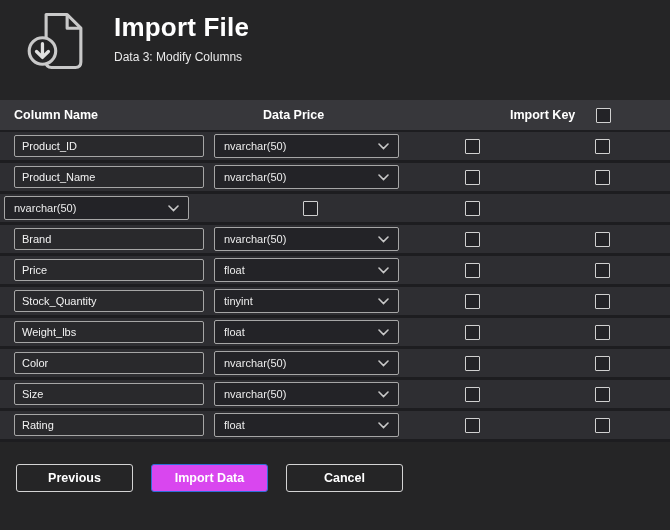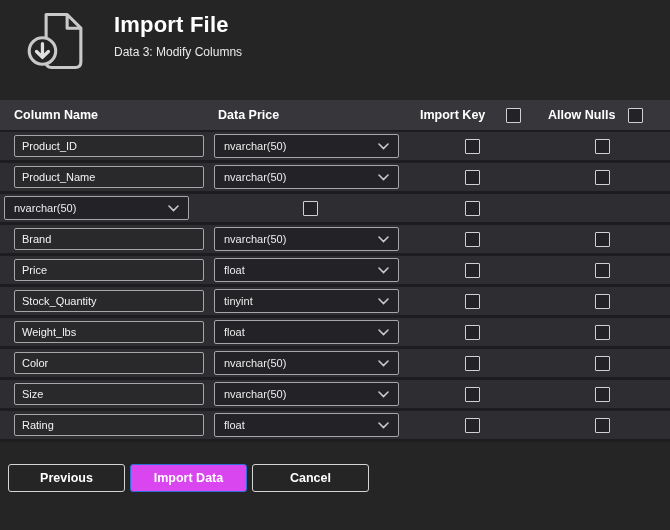--- a/index.html
+++ b/index.html
@@ -12,33 +12,34 @@
   }
   
   .hdr {
     display: flex;
     align-items: flex-start;
     padding: 8px 0 0 26px;
     height: 100px;
   }
   .hdr .icon-wrap { width: 64px; height: 62px; margin-right: 24px; margin-top: 2px; }
   .hdr-text { padding-top: 4px; }
-  .hdr-title { font-size: 22px; font-weight: bold; color: #ffffff; letter-spacing: 0.2px; }
+  .hdr-title { font-size: 26px; font-weight: bold; color: #ffffff; letter-spacing: 0.2px; }
   .hdr-sub { font-size: 12px; color: #eaeaea; margin-top: 7px; }
 
   
   .grid-cols {
     display: grid;
     grid-template-columns: 210px 200px 125px 135px;
     align-items: center;
   }
   .thead {
     height: 32px;
     background: #37373b;
     border-bottom: 2px solid #1d1d20;
+    gap: 45px;
   }
   .thead .th { font-size: 12.5px; font-weight: bold; color: #ffffff; }
   .th-name { padding-left: 14px; }
   .th-type { padding-left: 8px; }
   .th-check { display: flex; align-items: center; }
   .th-pk { padding-left: 10px; gap: 21px; }
   .th-an { padding-left: 13px; gap: 13px; }
 
   .tbody .row {
     height: 31px;
@@ -82,22 +83,22 @@
     border-radius: 1px;
     cursor: pointer;
     display: inline-block;
   }
   .cell-check { display: flex; justify-content: center; }
 
   
   .footer {
     display: flex;
     align-items: center;
-    gap: 5px;
-    padding-left: 8px;
+    gap: 18px;
+    padding-left: 16px;
     margin-top: 22px;
   }
   .btn {
     min-width: 117px;
     height: 28px;
     background: #252526;
     border: 1px solid #d4d4d4;
     border-radius: 3px;
     color: #ffffff;
     font-size: 12.5px;

